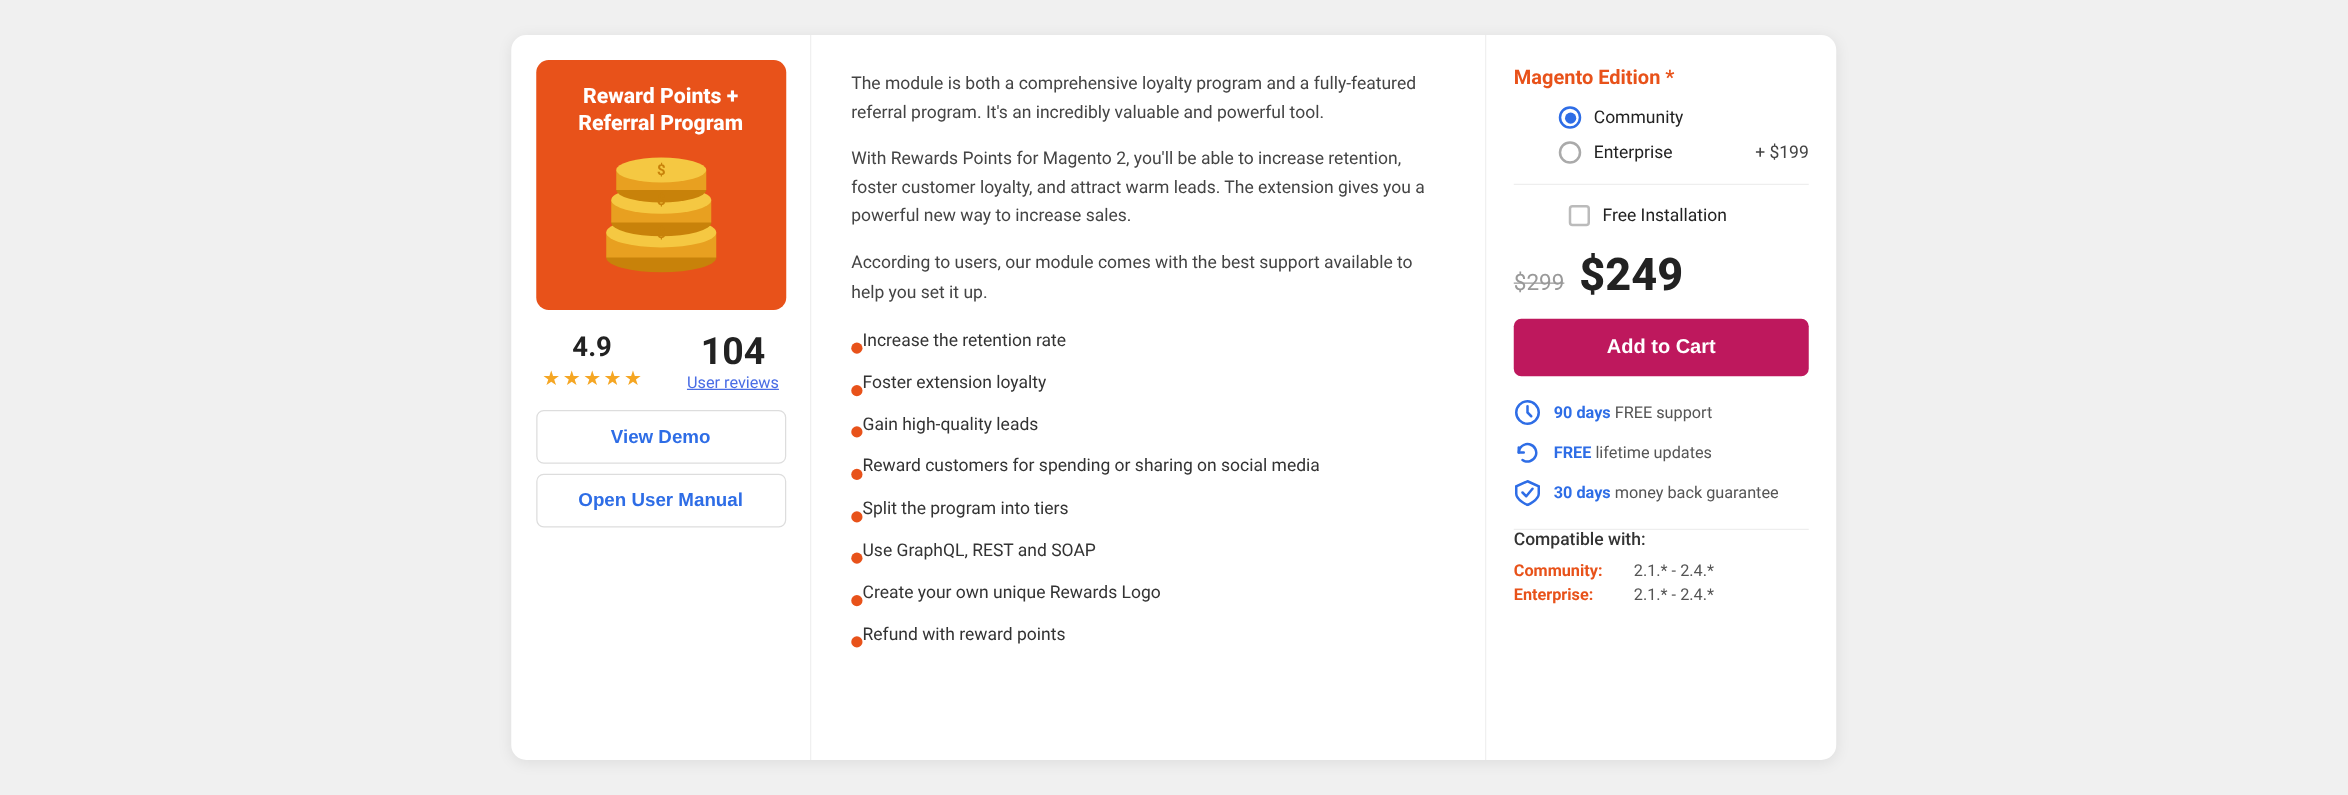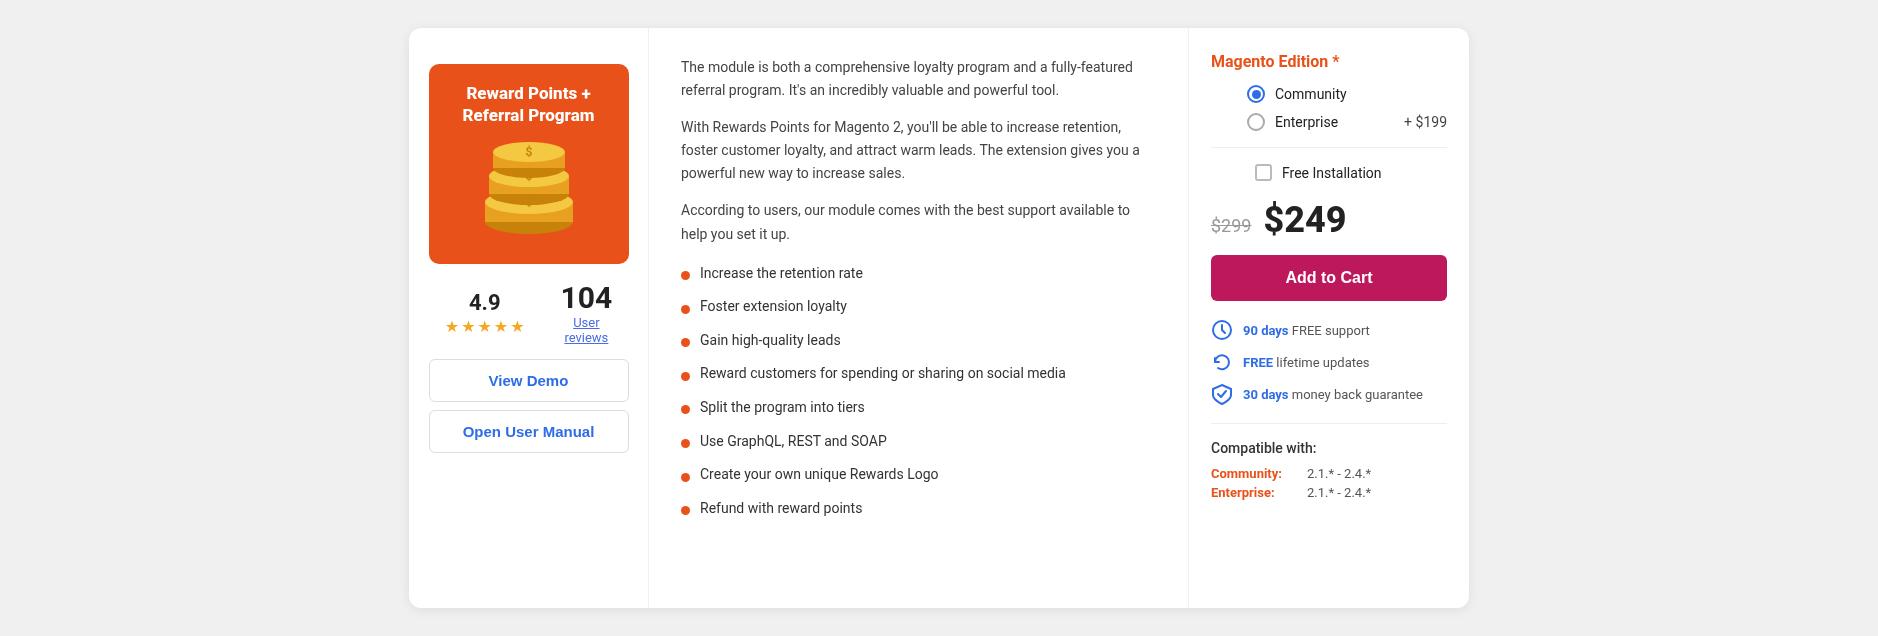--- a/index.html
+++ b/index.html
@@ -19,21 +19,21 @@
       width: 1060px;
       min-height: 580px;
       overflow: hidden;
       box-shadow: 0 2px 12px rgba(0,0,0,0.08);
     }
     
     .left-panel {
       display: flex;
       flex-direction: column;
       align-items: center;
-      padding: 36px;
+      padding: 20px;
       width: 240px;
       flex-shrink: 0;
       border-right: 1px solid #f0f0f0;
     }
     .product-image {
       background: #e8521a;
       border-radius: 10px;
       width: 200px;
       height: 200px;
       display: flex;
@@ -133,22 +133,21 @@
       color: #444;
       line-height: 1.65;
       margin-bottom: 14px;
     }
     .feature-list {
       list-style: none;
       margin-top: 18px;
     }
     .feature-item {
       display: flex;
-      align-items: center;
-      gap: 10px;
+      align-items: flex-end;
       margin-bottom: 14px;
       font-size: 14px;
       color: #333;
       line-height: 1.4;
     }
     .bullet {
       width: 9px;
       height: 9px;
       border-radius: 50%;
       background: #e8521a;
@@ -277,21 +276,20 @@
       width: 22px;
       height: 22px;
       flex-shrink: 0;
     }
     .perk-highlight {
       font-weight: 700;
       color: #2e6de6;
     }
     .compatible-section {
       border-top: 1px solid #eee;
-      padding-top: 16px;
     }
     .compatible-title {
       font-size: 14px;
       color: #333;
       font-weight: 500;
       margin-bottom: 10px;
     }
     .compat-row {
       display: flex;
       gap: 6px;

